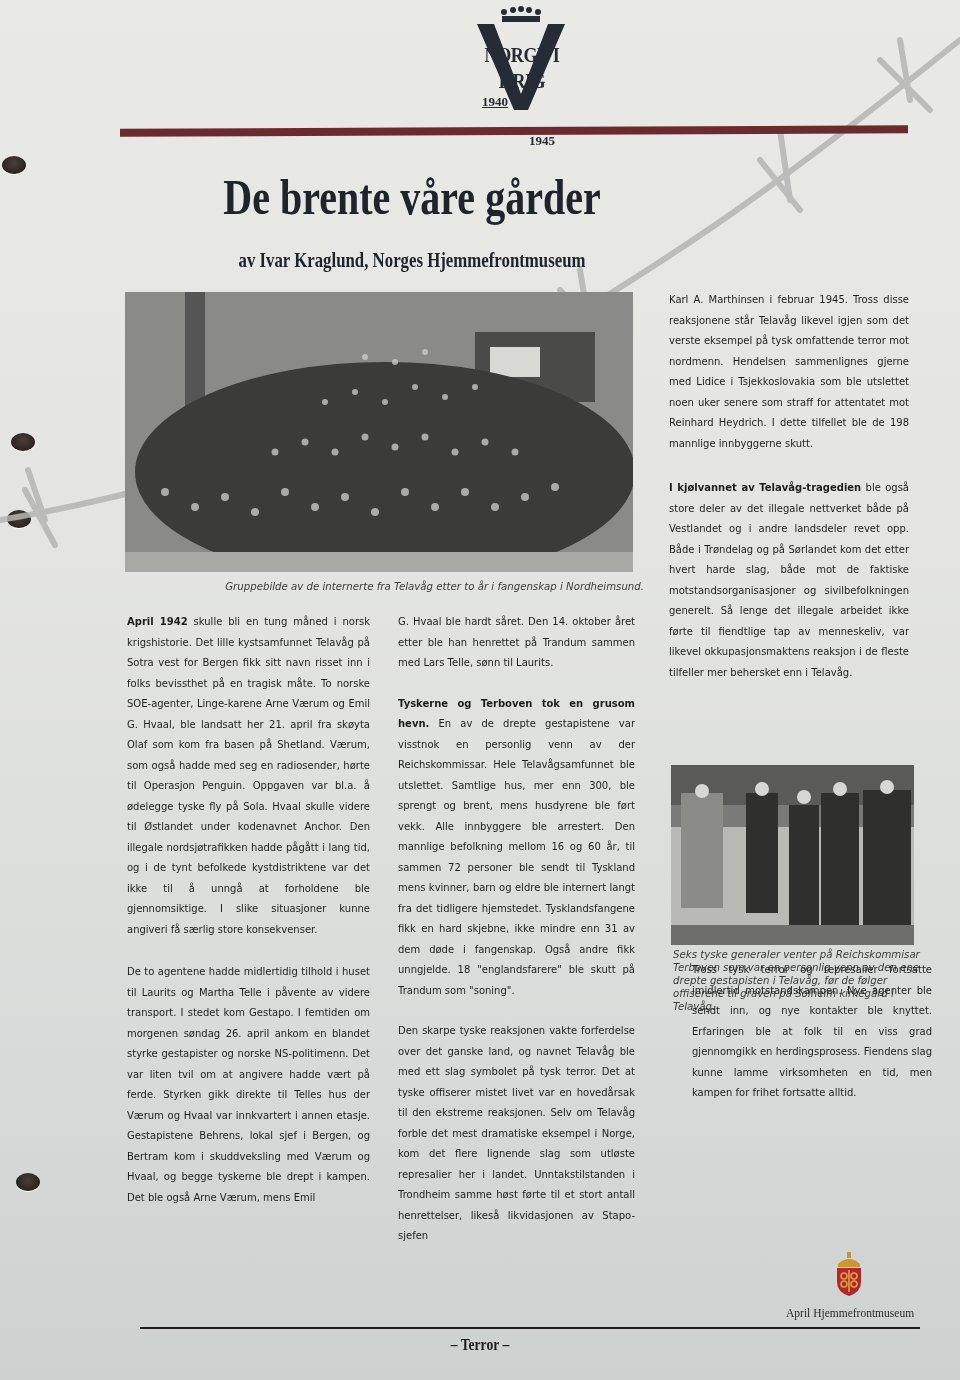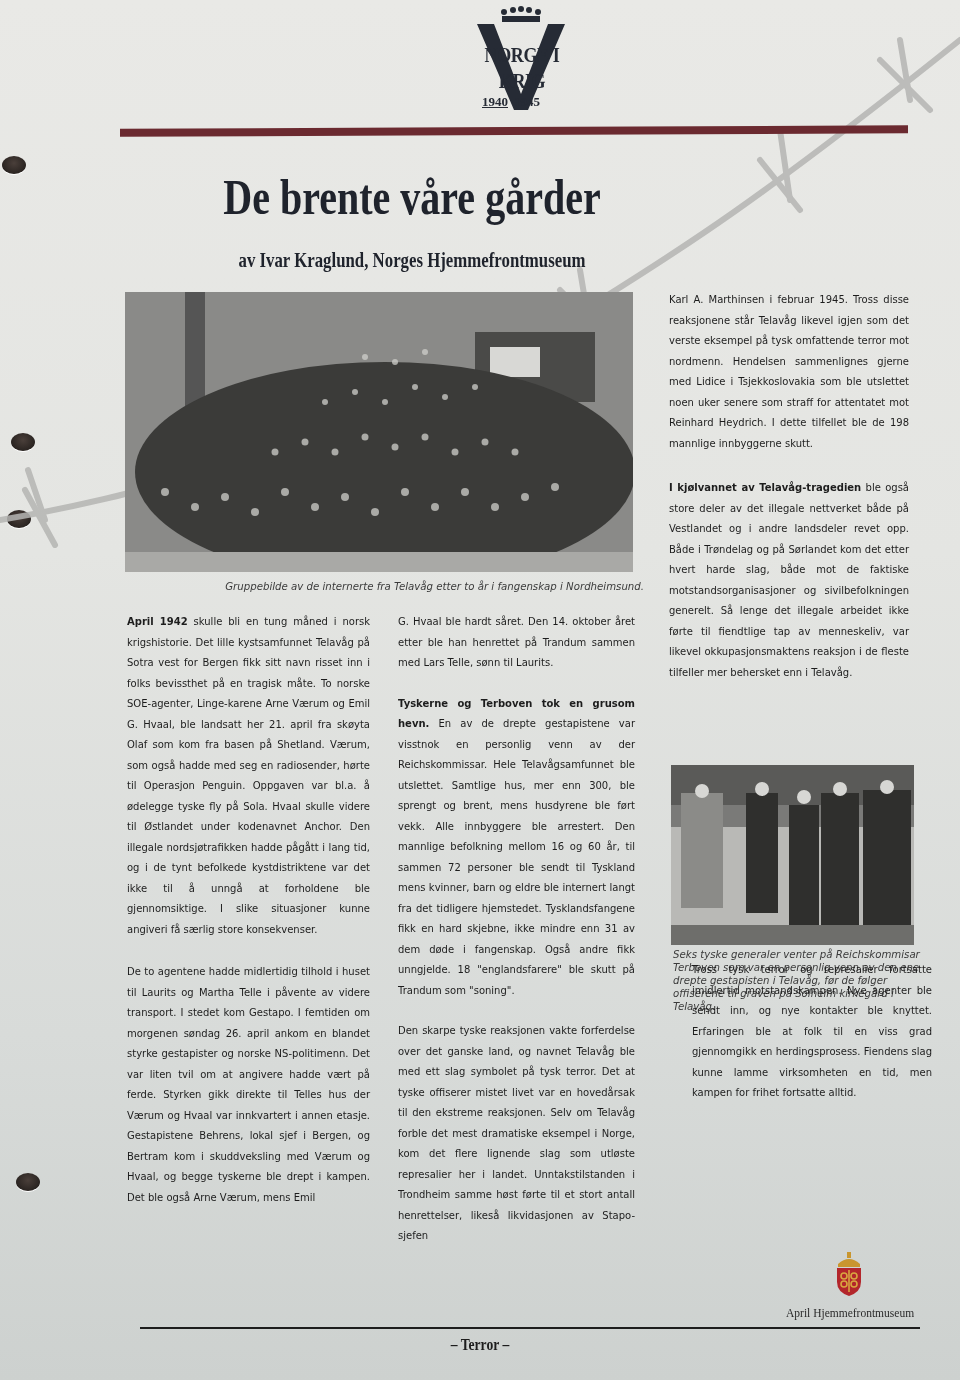--- a/index.html
+++ b/index.html
@@ -81,21 +81,21 @@
         <circle cx="52" cy="10" r="3"></circle>
           <circle cx="61" cy="8" r="3"></circle>
           <circle cx="69" cy="7" r="3"></circle>
         <circle cx="77" cy="8" r="3"></circle>
           <circle cx="86" cy="10" r="3"></circle>
         <polygon points="25,22 42,22 69,92 96,22 113,22 76,108 62,108"></polygon>
       </g>
     </svg>
     <div class="title">NORGE I KRIG</div>
     <div class="years" style="left:30px;text-decoration:underline;">1940</div>
-    <div class="years" style="left:62px;">1945</div>
+    <div class="years" style="left:77px;margin-top:39px;">1945</div>
   </div>
 
   <div class="topbar"></div>
 
   <h1 class="headline">De brente våre gårder</h1>
   <div class="byline">av Ivar Kraglund, Norges Hjemmefrontmuseum</div>
 
   <div class="photo1">
     <svg width="508" height="280" viewBox="0 0 508 280">
       <rect x="0" y="0" width="508" height="280" fill="#8a8a88"></rect>

